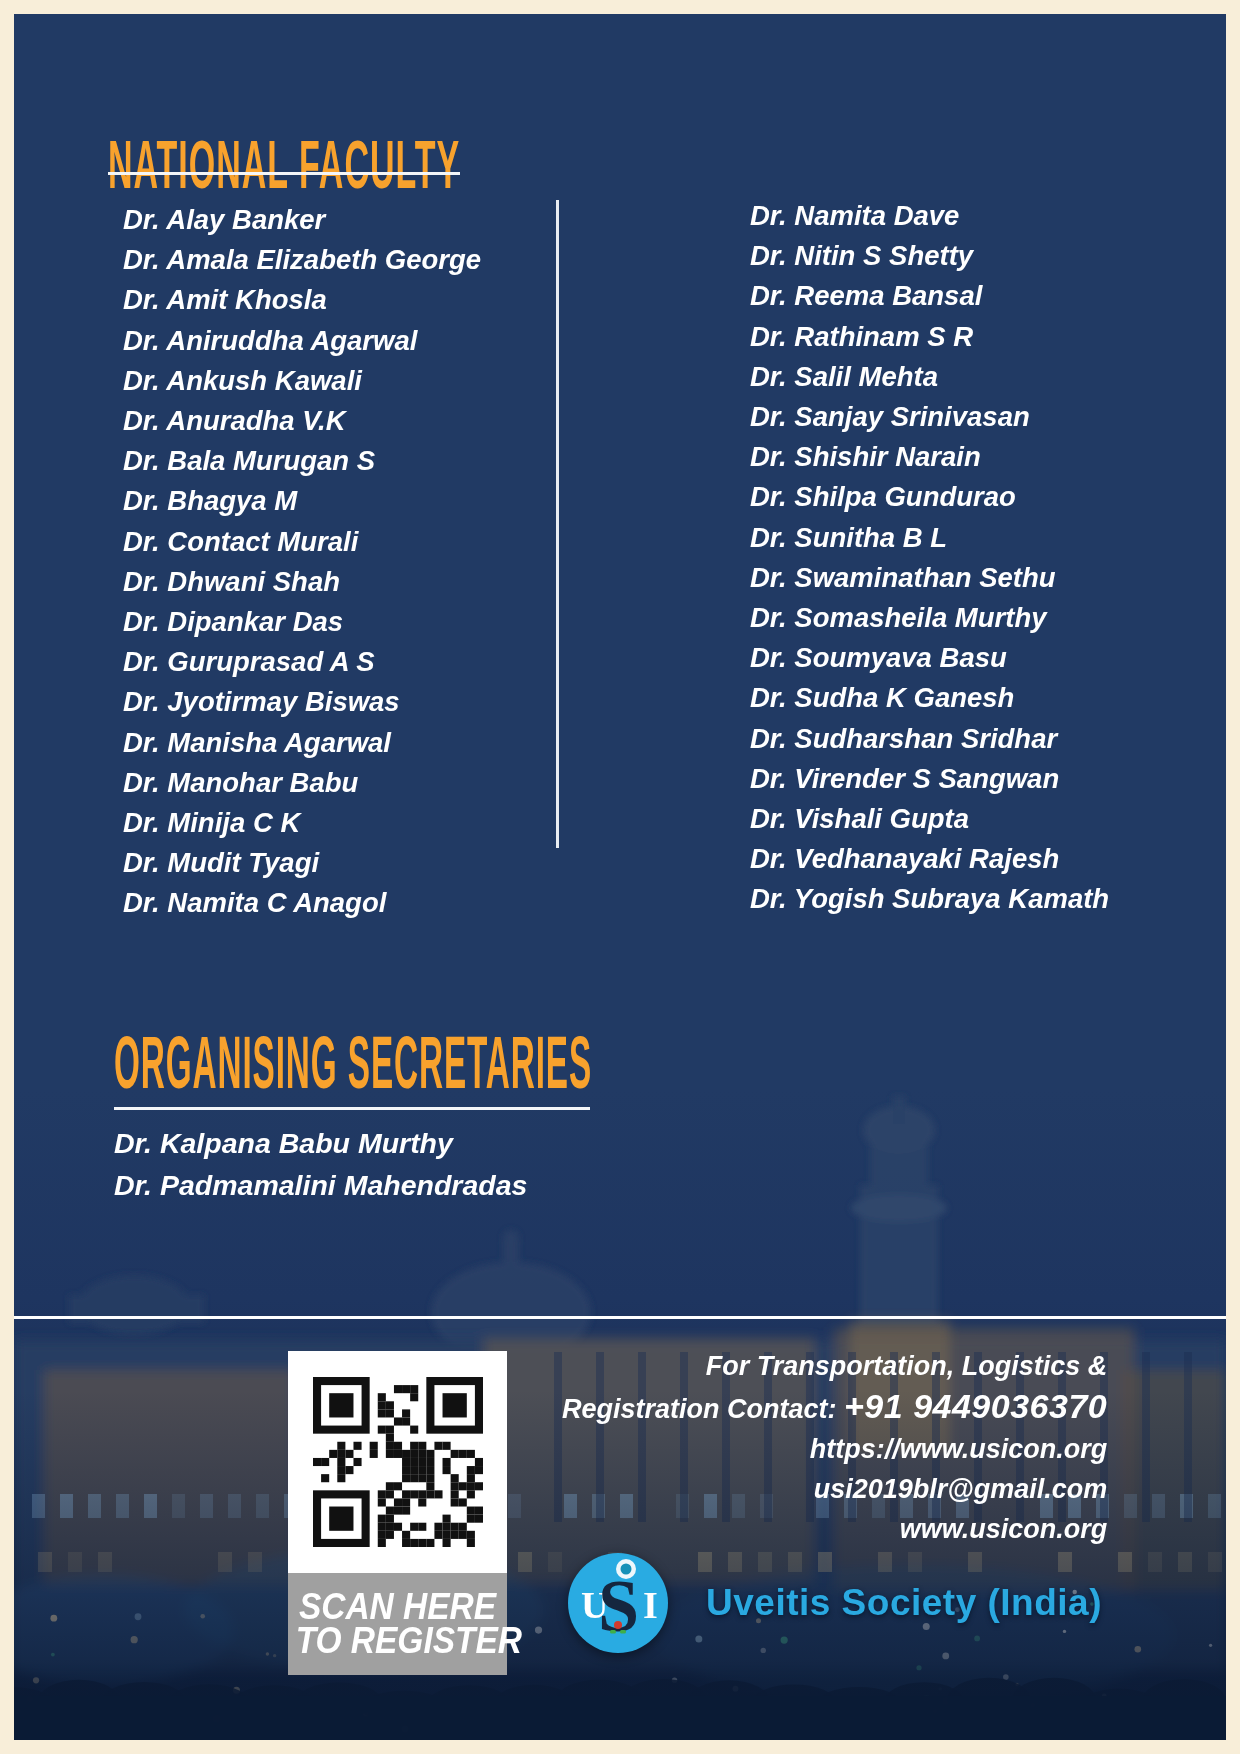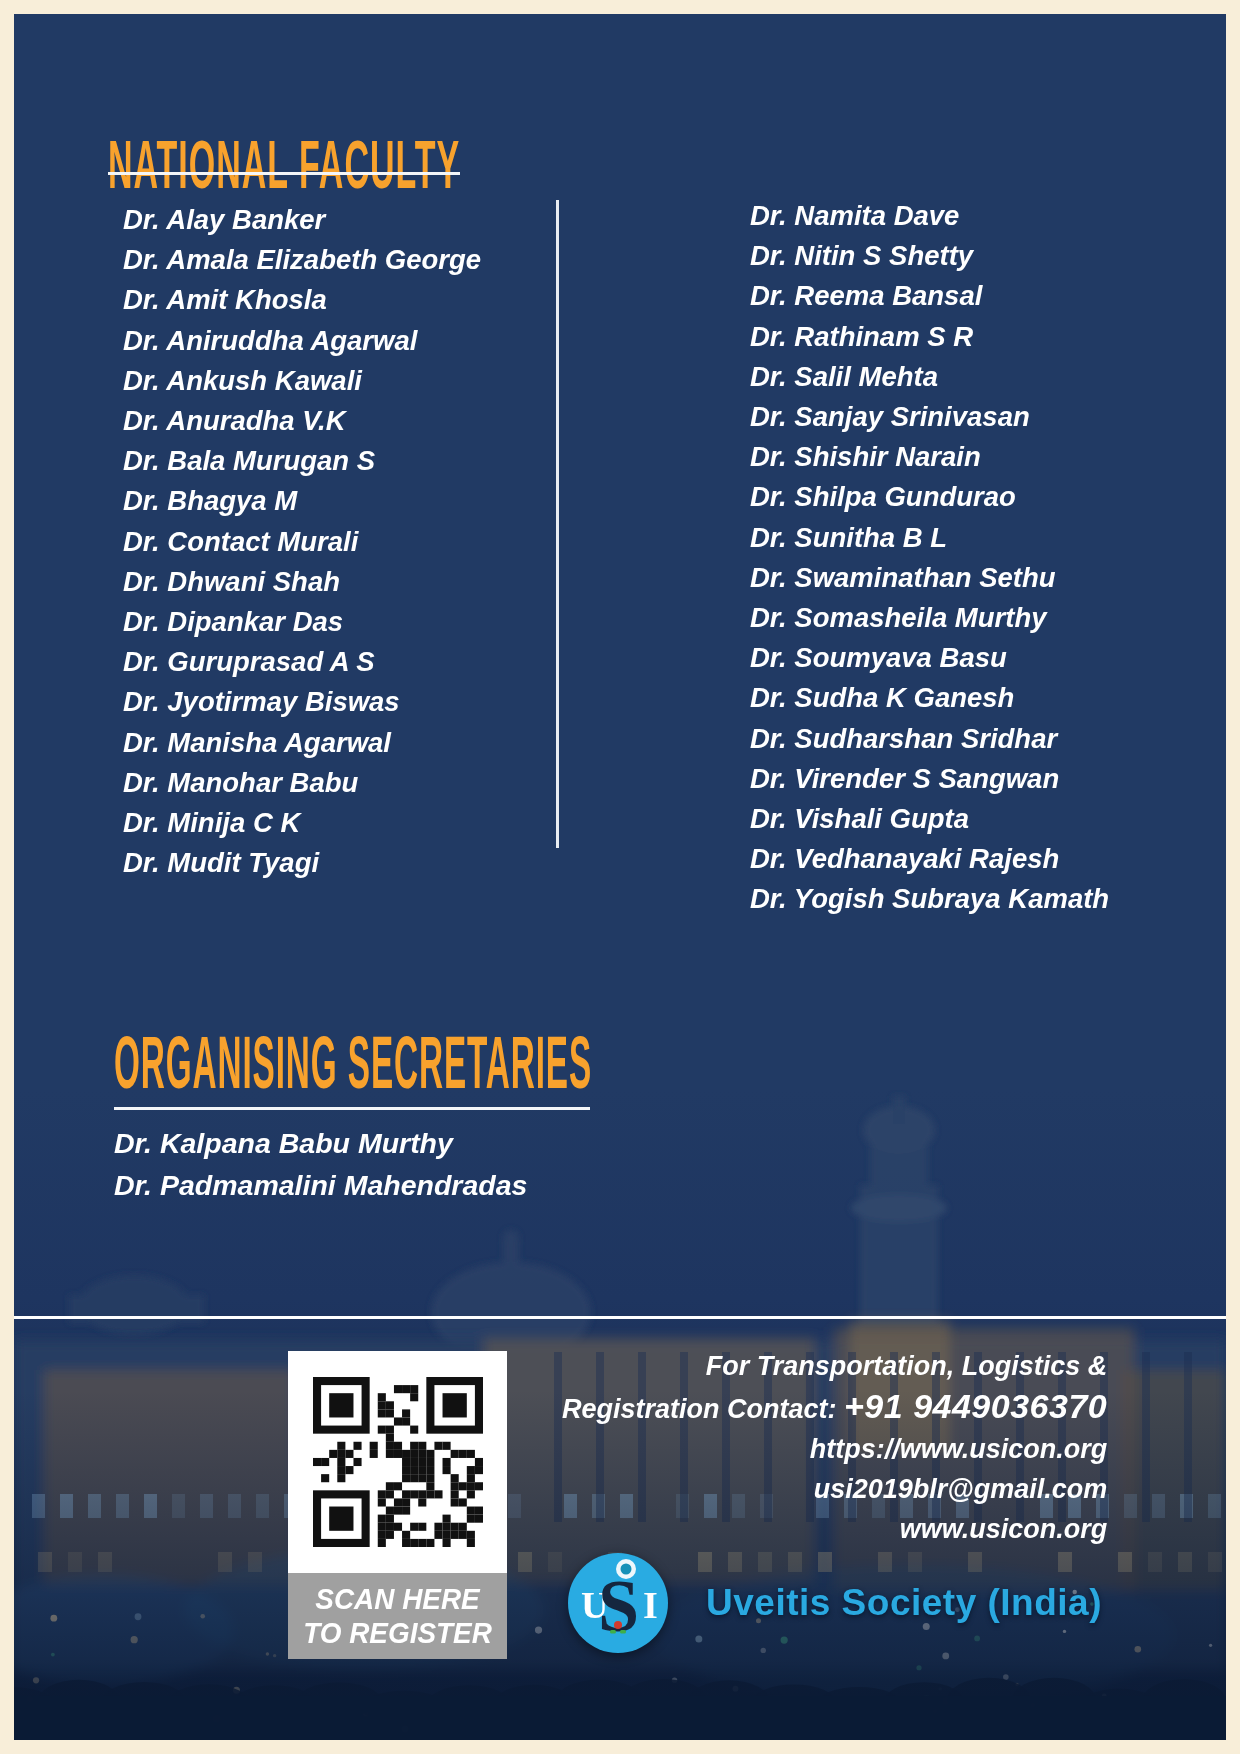--- a/index.html
+++ b/index.html
@@ -30,22 +30,22 @@
   .secretaries .name{line-height:42px;white-space:nowrap;}
 
   
   .photo{position:absolute;left:0;top:1076px;width:1212px;height:650px;}
   .photo svg{display:block;width:100%;height:100%;}
   .white-line{position:absolute;left:0;top:1302px;width:1212px;height:3px;background:#fff;}
 
   
   .qr-block{position:absolute;left:274px;top:1337px;width:219px;}
   .qr-white{background:#ffffff;height:222px;display:flex;align-items:center;justify-content:center;}
-  .qr-caption{background:#a0a0a0;height:86px;color:#fff;font-style:italic;font-weight:700;
-              font-size:30px;line-height:34px;text-align:center;display:flex;flex-direction:column;
+  .qr-caption{background:#a0a0a0;height:102px;color:#fff;font-style:italic;font-weight:700;
+              font-size:36px;line-height:34px;text-align:center;display:flex;flex-direction:column;
               justify-content:center;}
   .qr-caption span{display:block;transform:scaleX(0.93);white-space:nowrap;}
 
   
   .contact{position:absolute;left:548px;top:1332px;color:#fff;font-style:italic;font-weight:600;
            font-size:27px;white-space:nowrap;text-align:right;}
   .contact .cline{line-height:40px;}
   .contact .phone{font-size:34px;font-weight:700;letter-spacing:0.5px;}
 
   
@@ -268,20 +268,21 @@
         <div class="name">Dr. Bhagya M</div>
         <div class="name">Dr. Contact Murali</div>
         <div class="name">Dr. Dhwani Shah</div>
         <div class="name">Dr. Dipankar Das</div>
         <div class="name">Dr. Guruprasad A S</div>
         <div class="name">Dr. Jyotirmay Biswas</div>
         <div class="name">Dr. Manisha Agarwal</div>
         <div class="name">Dr. Manohar Babu</div>
         <div class="name">Dr. Minija C K</div>
         <div class="name">Dr. Mudit Tyagi</div>
+        <div class="name">Dr. Namita C Anagol</div>
       </div>
     <div class="vdivider"></div>
     <div class="col col-right">
         <div class="name">Dr. Namita Dave</div>
         <div class="name">Dr. Nitin S Shetty</div>
         <div class="name">Dr. Reema Bansal</div>
         <div class="name">Dr. Rathinam S R</div>
         <div class="name">Dr. Salil Mehta</div>
         <div class="name">Dr. Sanjay Srinivasan</div>
         <div class="name">Dr. Shishir Narain</div>

